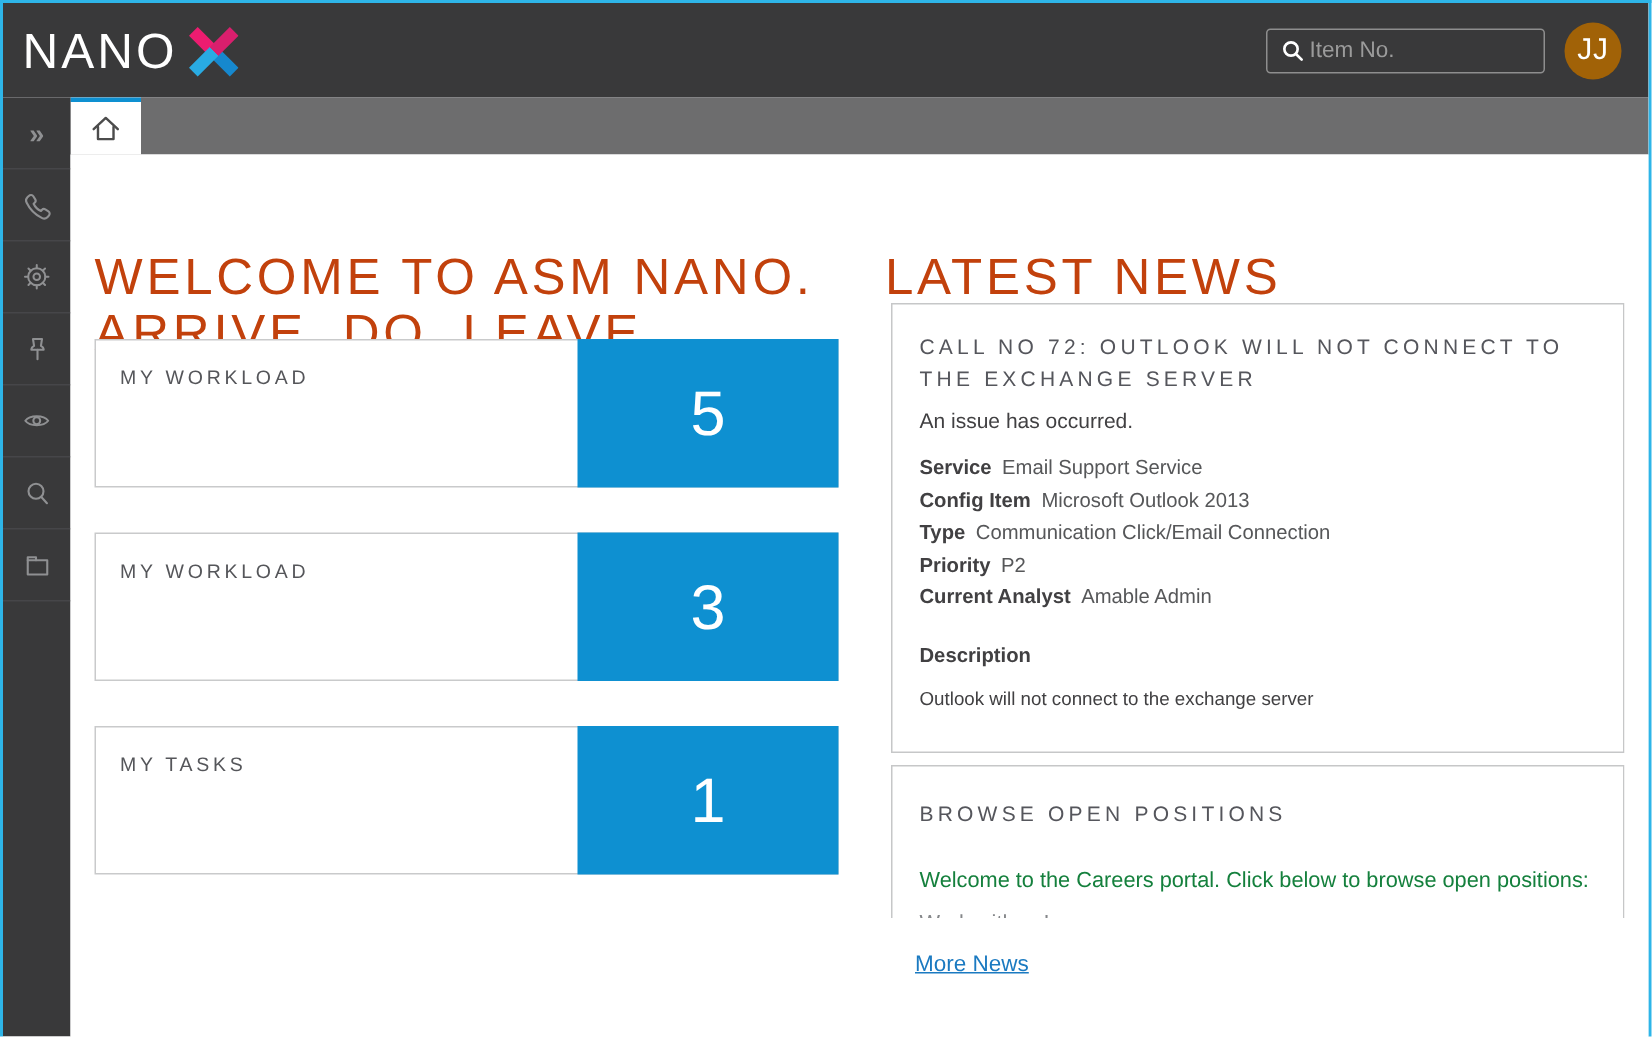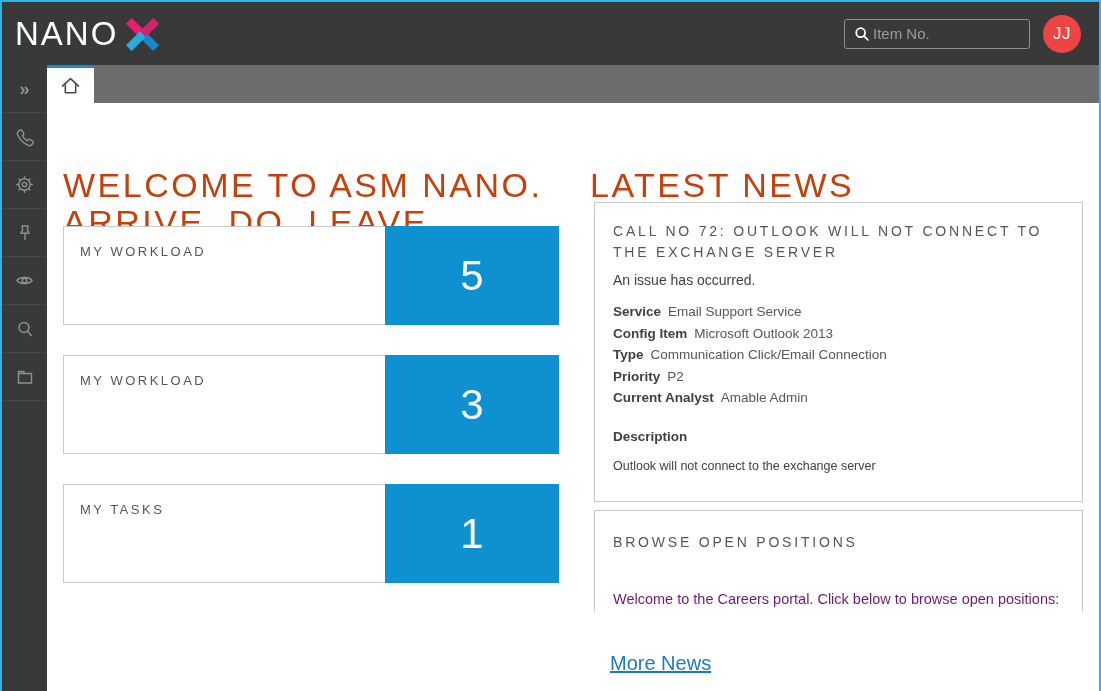--- a/index.html
+++ b/index.html
@@ -36,22 +36,22 @@
     background:transparent;
   }
   .searchbox svg { flex:0 0 auto; }
   .searchbox input {
     background:transparent; border:none; outline:none;
     color:#dddddd; font-size:15px; width:100%;
     font-family:"Liberation Sans", sans-serif;
   }
   .searchbox input::placeholder { color:#9b9b9b; }
   .avatar {
-    width:38px; height:38px; border-radius:50%; background:#ef4444;
-    color:#ffffff; font-size:17px; display:flex; align-items:center;
+    width:38px; height:38px; border-radius:50%; background:#a16207;
+    color:#ffffff; font-size:20px; display:flex; align-items:center;
     justify-content:center; letter-spacing:0.5px; cursor:default;
   }
 
   
   .tabstrip {
     position:absolute; left:45px; top:63px; right:0; height:38px;
     background:#6d6d6e;
   }
   .tab-home {
     width:47px; height:38px; background:#ffffff;
@@ -115,26 +115,26 @@
     line-height:21px; font-weight:400;
   }
   .news-intro { margin-top:9px; font-size:14px; color:#414042; }
   .fields { margin-top:13px; }
   .field-row { font-size:13.5px; line-height:21.5px; color:#565759; }
   .field-label { font-weight:bold; color:#414042; margin-right:7px; }
   .desc-label {
     margin-top:20px; font-size:13.5px; font-weight:bold; color:#414042;
   }
   .desc-text { margin-top:15px; font-size:12.5px; color:#414042; }
-  .careers-body { margin-top:38px; font-size:14.5px; color:#701a75; }
+  .careers-body { margin-top:26px; font-size:14.5px; color:#15803d; }
   .careers-teaser { margin-top:13px; font-size:14.5px; color:#85878a; }
 
   .more-news {
-    position:absolute; left:563px; top:549px;
-    color:#1b7ac1; font-size:20px; text-decoration:underline; cursor:pointer;
+    position:absolute; left:563px; top:531px;
+    color:#1b7ac1; font-size:15px; text-decoration:underline; cursor:pointer;
   }
 
   .icon-gray { stroke:#8f9092; fill:none; stroke-width:1.4; stroke-linecap:round; stroke-linejoin:round; }
 </style>
 </head>
 <body>
 
 <div class="app">
 
   <div class="topbar">

